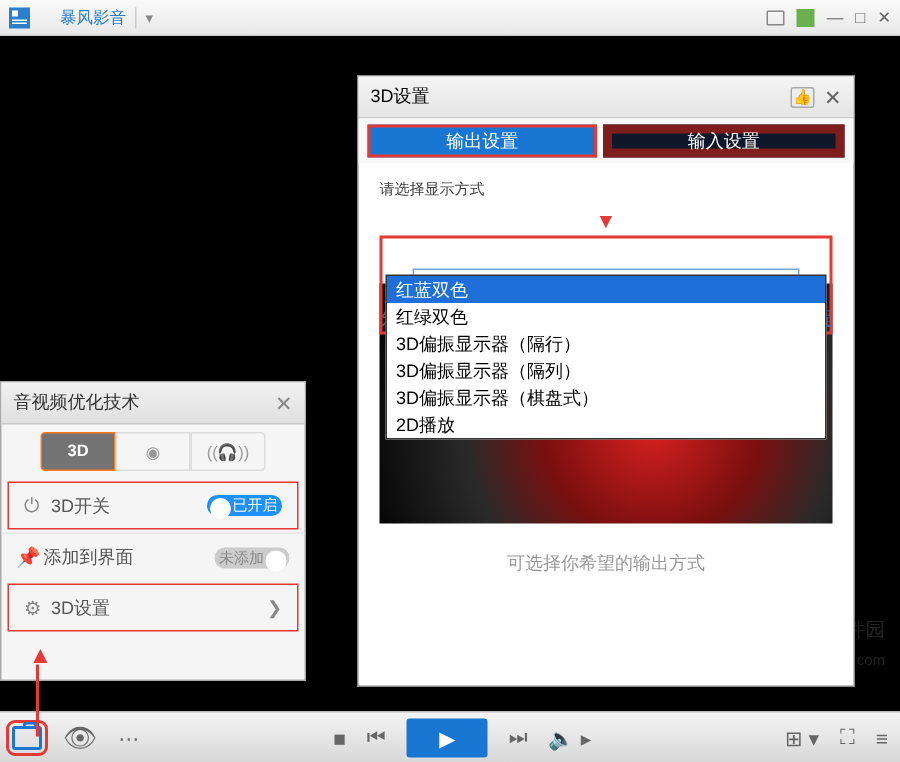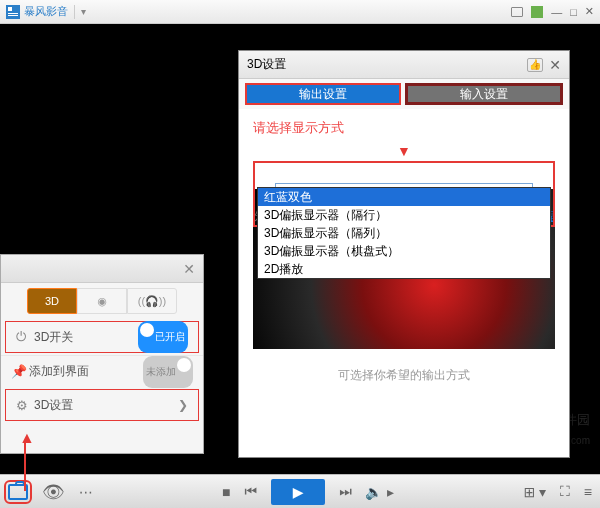--- a/index.html
+++ b/index.html
@@ -1,20 +1,20 @@
 <!DOCTYPE html>
 <html><head>
 <meta charset="utf-8">
 <style>
 *{margin:0;padding:0;box-sizing:border-box;font-family:"Microsoft YaHei",sans-serif}
 body{width:600px;height:508px;background:#f0f0f0;position:relative;overflow:hidden}
 
 
 .titlebar{height:24px;background:linear-gradient(#fafafa,#e8e8e8);display:flex;align-items:center;padding:0 6px;border-bottom:1px solid #ccc;font-size:11px}
-.logo-block{display:flex;align-items:center;gap:4px;color:#2b7fc9}
+.logo-block{display:flex;align-items:center;gap:20px;color:#2b7fc9}
 .logo-ico{width:14px;height:14px;background:#2b7fc9;display:inline-block;position:relative}
 .logo-ico::before{content:"";position:absolute;left:2px;top:2px;width:4px;height:4px;background:#fff}
 .logo-ico::after{content:"";position:absolute;left:2px;top:8px;right:2px;height:1px;background:#fff;box-shadow:0 2px 0 #fff}
 .tb-divider{width:1px;height:14px;background:#ccc;margin:0 6px}
 .tb-down{color:#888;font-size:10px;cursor:pointer}
 .tb-spacer{flex:1}
 .win-btns{display:flex;gap:8px;align-items:center}
 .win-btn{cursor:pointer;font-size:11px;color:#666}
 .comment-ico{width:12px;height:10px;border:1px solid #888;border-radius:1px;position:relative}
 .green-sq{width:12px;height:12px;background:#6ab04c}
@@ -25,46 +25,46 @@
 .wm-logo{width:28px;height:28px;border-radius:50%;background:#999;display:flex;align-items:center;justify-content:center;font-size:14px;color:#555}
 .wm-text{color:#aaa;font-size:13px}
 .wm-url{position:absolute;right:10px;bottom:28px;color:#888;font-size:10px;opacity:0.25}
 
 
 .left-panel{position:absolute;left:0;top:254px;width:204px;height:200px;background:#f5f5f5;border:1px solid #aaa;box-shadow:2px 2px 6px rgba(0,0,0,0.3);z-index:5}
 .lp-head{height:28px;background:linear-gradient(#f0f0f0,#e0e0e0);display:flex;align-items:center;padding:0 8px;font-size:12px;color:#333;border-bottom:1px solid #ccc}
 .lp-close{margin-left:auto;cursor:pointer;color:#888;font-size:14px}
 .lp-segs{height:36px;display:flex;align-items:center;justify-content:center;gap:0;padding:4px}
 .seg{width:50px;height:26px;display:flex;align-items:center;justify-content:center;border:1px solid #ddd;font-size:11px;color:#999;cursor:pointer}
-.seg.active{background:#a16207;color:#fff;border-color:#ff7a1a;font-weight:normal}
+.seg.active{background:#737373;color:#fff;border-color:#ff7a1a;font-weight:bold}
 .seg:nth-child(1){border-radius:3px 0 0 3px}
 .seg:nth-child(3){border-radius:0 3px 3px 0}
 .lp-row{height:32px;display:flex;align-items:center;padding:0 10px;font-size:12px;color:#555;border-top:1px solid #e8e8e8;cursor:pointer}
 .lp-row .ico{width:18px;color:#888;font-size:13px}
 .lp-row .spacer{flex:1}
-.toggle{width:50px;height:32px;border-radius:9px;background:#1e90ff;color:#fff;font-size:10px;display:flex;align-items:center;justify-content:flex-end;padding:0 3px;position:relative}
+.toggle{width:50px;height:14px;border-radius:9px;background:#1e90ff;color:#fff;font-size:10px;display:flex;align-items:center;justify-content:flex-end;padding:0 3px;position:relative}
 .toggle::before{content:"";position:absolute;left:2px;top:2px;width:14px;height:14px;border-radius:50%;background:#fff}
 .toggle.off{background:#ccc;justify-content:flex-start;color:#888}
 .toggle.off::before{left:auto;right:2px}
 .lp-row.hl{border:1px solid #e53935;margin:2px 4px}
 .chev{color:#888}
 .red-arrow-up{position:absolute;left:18px;bottom:6px;color:#e53935;font-size:16px}
 .red-arrow-up::after{content:"";position:absolute;left:5px;top:14px;width:2px;height:48px;background:#e53935}
 
 
 .dlg{position:absolute;left:238px;top:50px;width:332px;height:408px;background:#fff;border:1px solid #888;box-shadow:3px 3px 10px rgba(0,0,0,0.4);z-index:4}
 .dlg-head{height:28px;background:linear-gradient(#f4f4f4,#e4e4e4);display:flex;align-items:center;padding:0 8px;font-size:12px;border-bottom:1px solid #ccc}
 .dlg-head .spacer{flex:1}
 .thumb{width:16px;height:14px;border:1px solid #aaa;border-radius:2px;display:flex;align-items:center;justify-content:center;font-size:10px;cursor:pointer;margin-right:6px}
 .dlg-close{cursor:pointer;font-size:14px;color:#666}
 .dlg-tabs{height:30px;display:flex;gap:4px;padding:4px 6px;background:#f8f8f8}
-.dlg-tab{flex:1;display:flex;align-items:center;justify-content:center;font-size:12px;color:#fff;background:#737373;cursor:pointer;border:3px solid #7f1d1d}
+.dlg-tab{flex:1;display:flex;align-items:center;justify-content:center;font-size:12px;color:#fff;background:#0f172a;cursor:pointer;border:6px solid #7f1d1d}
 .dlg-tab.active{background:#1976d2;border:2px solid #e53935}
 .dlg-body{padding:10px 14px;position:relative}
-.dlg-label{font-size:13px;color:#ef4444;margin-bottom:6px}
+.dlg-label{font-size:10px;color:#404040;margin-bottom:6px}
 .red-down{color:#e53935;font-size:14px;text-align:center;margin:2px 0}
 .combo-wrap{border:2px solid #e53935;padding:20px;position:relative}
 .combo{height:22px;border:1px solid #7aa7d8;display:flex;align-items:center;padding:0 6px;font-size:12px;color:#c0392b;cursor:pointer;background:#fff}
 .combo .cv{flex:1}
 .combo-list{position:absolute;left:2px;right:2px;top:24px;background:#fff;border:1px solid #333;z-index:2}
 .combo-item{height:18px;font-size:12px;padding:0 6px;display:flex;align-items:center;cursor:pointer;color:#000}
 .combo-item.sel{background:#1e6fd8;color:#fff}
 .preview-bg{position:absolute;left:14px;right:14px;top:80px;height:160px;background:radial-gradient(circle at 60% 60%,#d92020 0%,#7a0f0f 35%,#2a2a2a 60%,#000 100%);z-index:0}
 .hint{position:absolute;left:0;right:0;top:258px;text-align:center;font-size:12px;color:#999}
 .dlg-foot{position:absolute;bottom:10px;left:14px;right:14px;display:flex;align-items:center;font-size:12px}
@@ -106,20 +106,21 @@
 <div class="video-area">
   <div class="watermark">
     <div class="wm-logo">↓</div>
     <div class="wm-text">当下软件园</div>
   </div>
   <div class="wm-url">www.downxia.com</div>
 </div>
 
 <div class="left-panel">
   <div class="lp-head">
+    <span>音视频优化技术</span>
     <span class="lp-close">✕</span>
   </div>
   <div class="lp-segs">
     <div class="seg active">3D</div>
     <div class="seg">◉</div>
     <div class="seg">((🎧))</div>
   </div>
   <div class="lp-row" style="border:1px solid #e53935;margin:2px 4px">
     <span class="ico">⏻</span>
     <span>3D开关</span>
@@ -156,20 +157,21 @@
     <div class="preview-bg"></div>
     <div class="dlg-label" style="position:relative;z-index:1">请选择显示方式</div>
     <div class="red-down" style="position:relative;z-index:1">▼</div>
     <div class="combo-wrap" style="position:relative;z-index:1">
       <div class="combo">
         <span class="cv">红蓝双色</span>
         <span>▾</span>
       </div>
       <div class="combo-list">
         <div class="combo-item sel">红蓝双色</div>
+        <div class="combo-item">红绿双色</div>
         <div class="combo-item">3D偏振显示器（隔行）</div>
         <div class="combo-item">3D偏振显示器（隔列）</div>
         <div class="combo-item">3D偏振显示器（棋盘式）</div>
         <div class="combo-item">2D播放</div>
       </div>
     </div>
     <div class="hint">可选择你希望的输出方式</div>
     <div class="dlg-foot">
       <span class="share-lbl">分享3D体验:</span>
       <span class="sico weibo">微</span>

